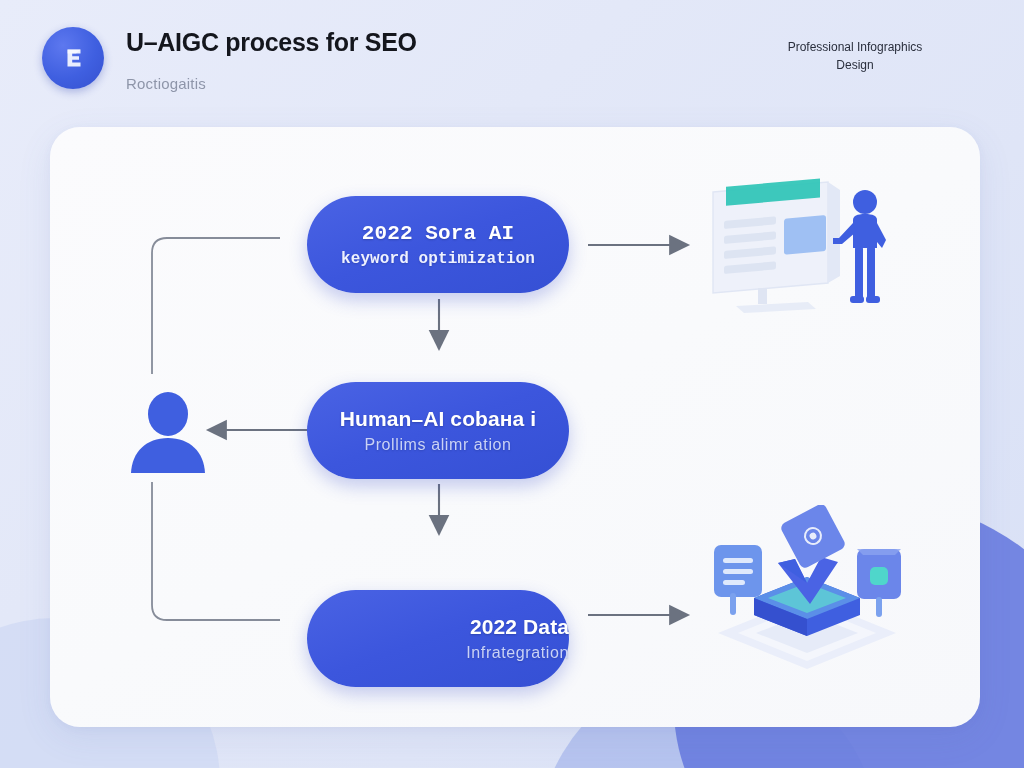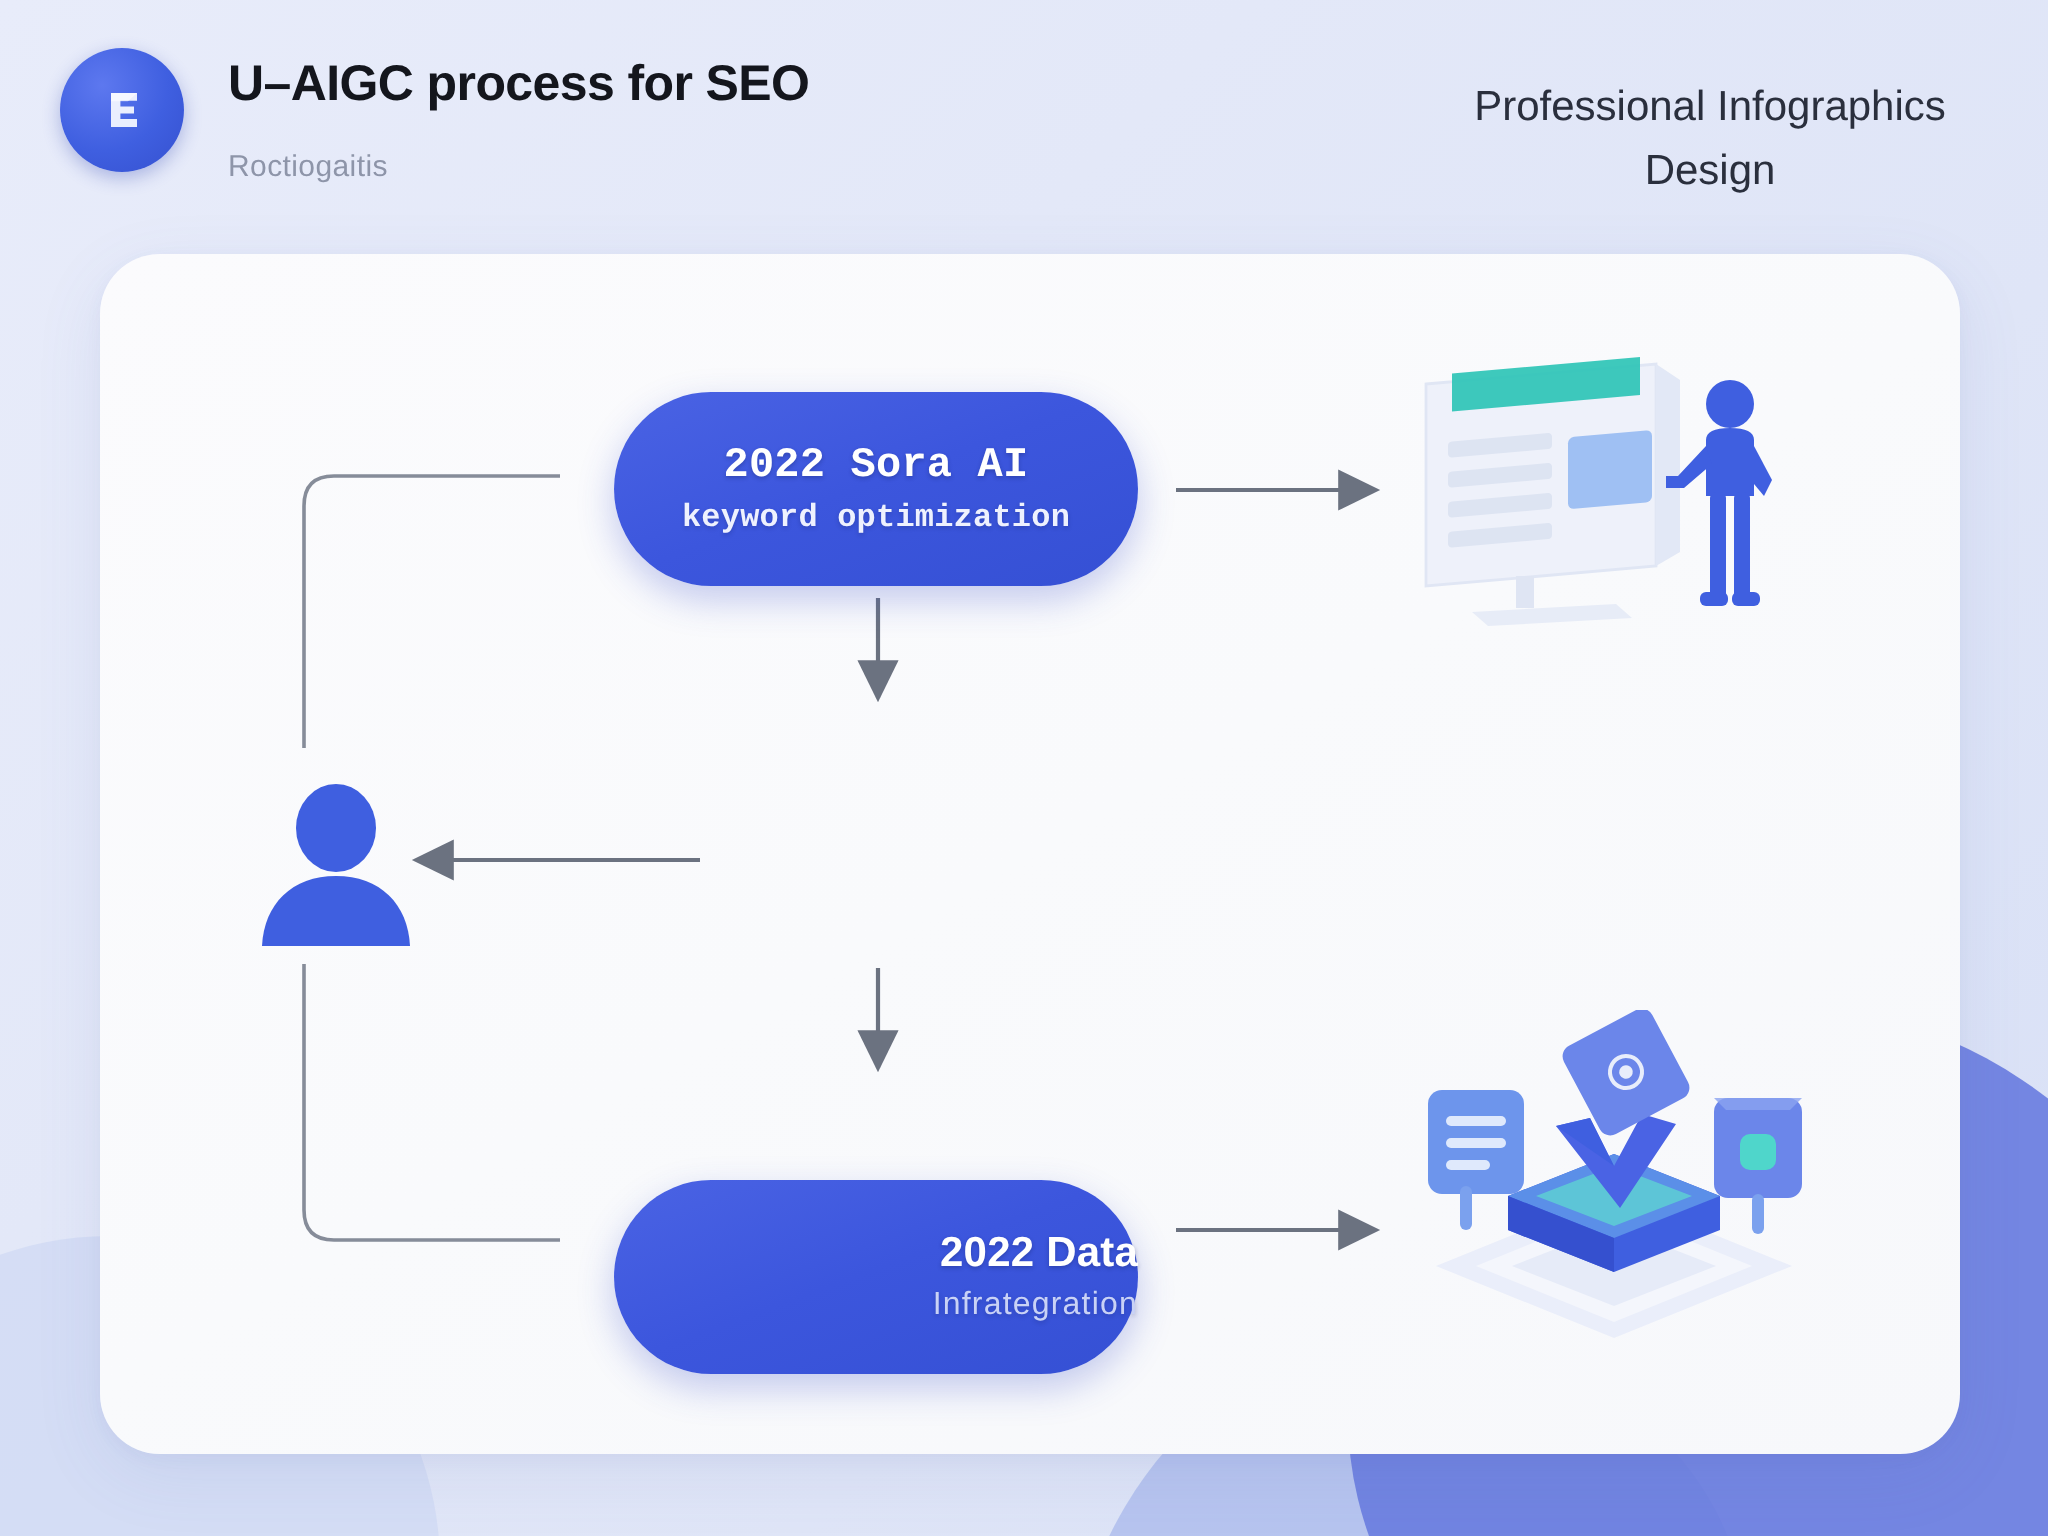--- a/index.html
+++ b/index.html
@@ -47,24 +47,24 @@
     width: 330px;
     height: 330px;
     background: #cfd8f3;
     border-radius: 50%;
     opacity: 0.7;
   }
 
   
   .header {
     position: absolute;
-    left: 30px;
+    left: 42px;
     top: 24px;
     display: flex;
-    align-items: flex-start;
+    align-items: center;
     gap: 22px;
     z-index: 5;
   }
   .logo {
     width: 62px;
     height: 62px;
     border-radius: 50%;
     background: radial-gradient(circle at 34% 30%, #5d78ef 0%, #3f5fe0 55%, #3550cf 100%);
     box-shadow: 0 3px 9px rgba(50,70,180,0.33);
     display: flex;
@@ -90,21 +90,21 @@
     letter-spacing: 0.2px;
     opacity: 0.85;
   }
 
   .corner-note {
     position: absolute;
     right: 44px;
     top: 38px;
     width: 250px;
     text-align: center;
-    font-size: 21px;
+    font-size: 12px;
     line-height: 1.52;
     color: #2a2f3d;
     z-index: 5;
   }
 
   
   .card {
     position: absolute;
     left: 50px;
     top: 127px;
@@ -247,20 +247,24 @@
       <ellipse cx="46" cy="26" rx="20" ry="22" fill="#3f5fe0"></ellipse>
       <path d="M46 50 C24 50 10 64 9 85 L83 85 C82 64 68 50 46 50 Z" fill="#3f5fe0"></path>
     </svg>
   </div>
 
   <div class="pill pill-1">
     <div class="pill-title">2022 Sora AI</div>
     <div class="pill-sub">keyword optimization</div>
   </div>
 
+  <div class="pill pill-2">
+    <div class="pill-title">Human–AI cobана і</div>
+    <div class="pill-sub soft">Prollims alimr ation</div>
+  </div>
 
   <div class="pill pill-3">
     <div class="pill-title">2022 Data</div>
     <div class="pill-sub soft">Infrategration</div>
   </div>
 
   <div class="illo-top">
     <svg width="200" height="145" viewBox="0 0 200 145" aria-hidden="true">
 
       <g>

